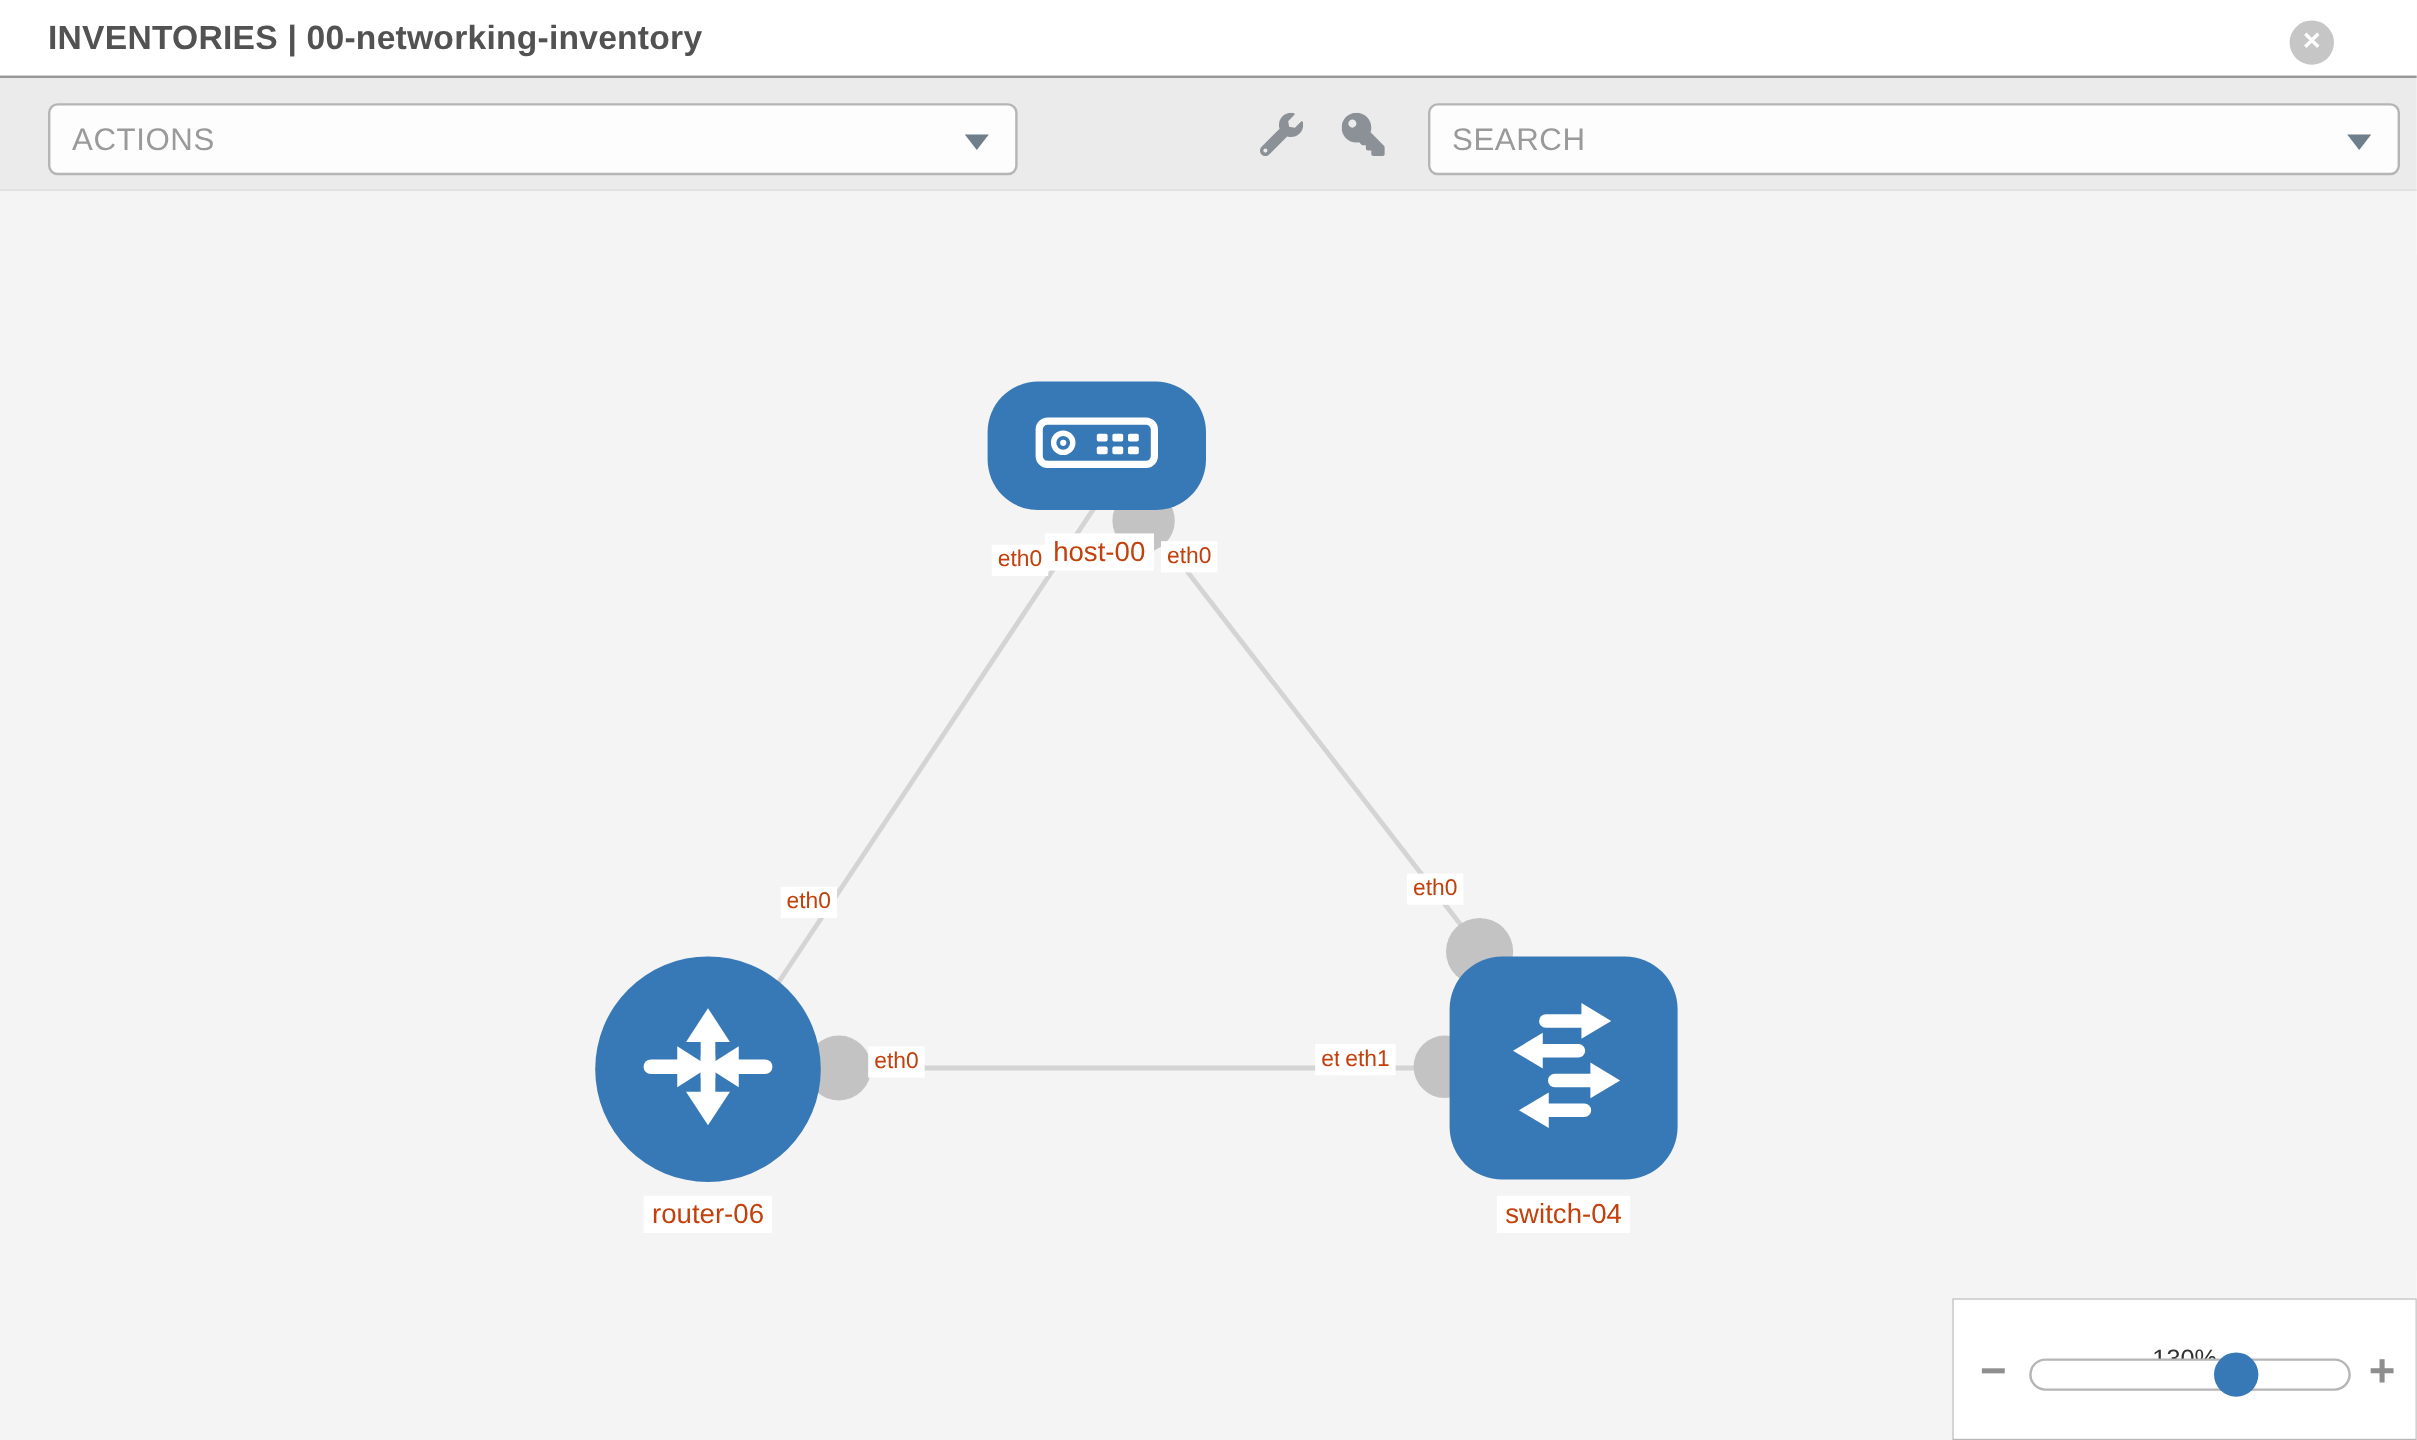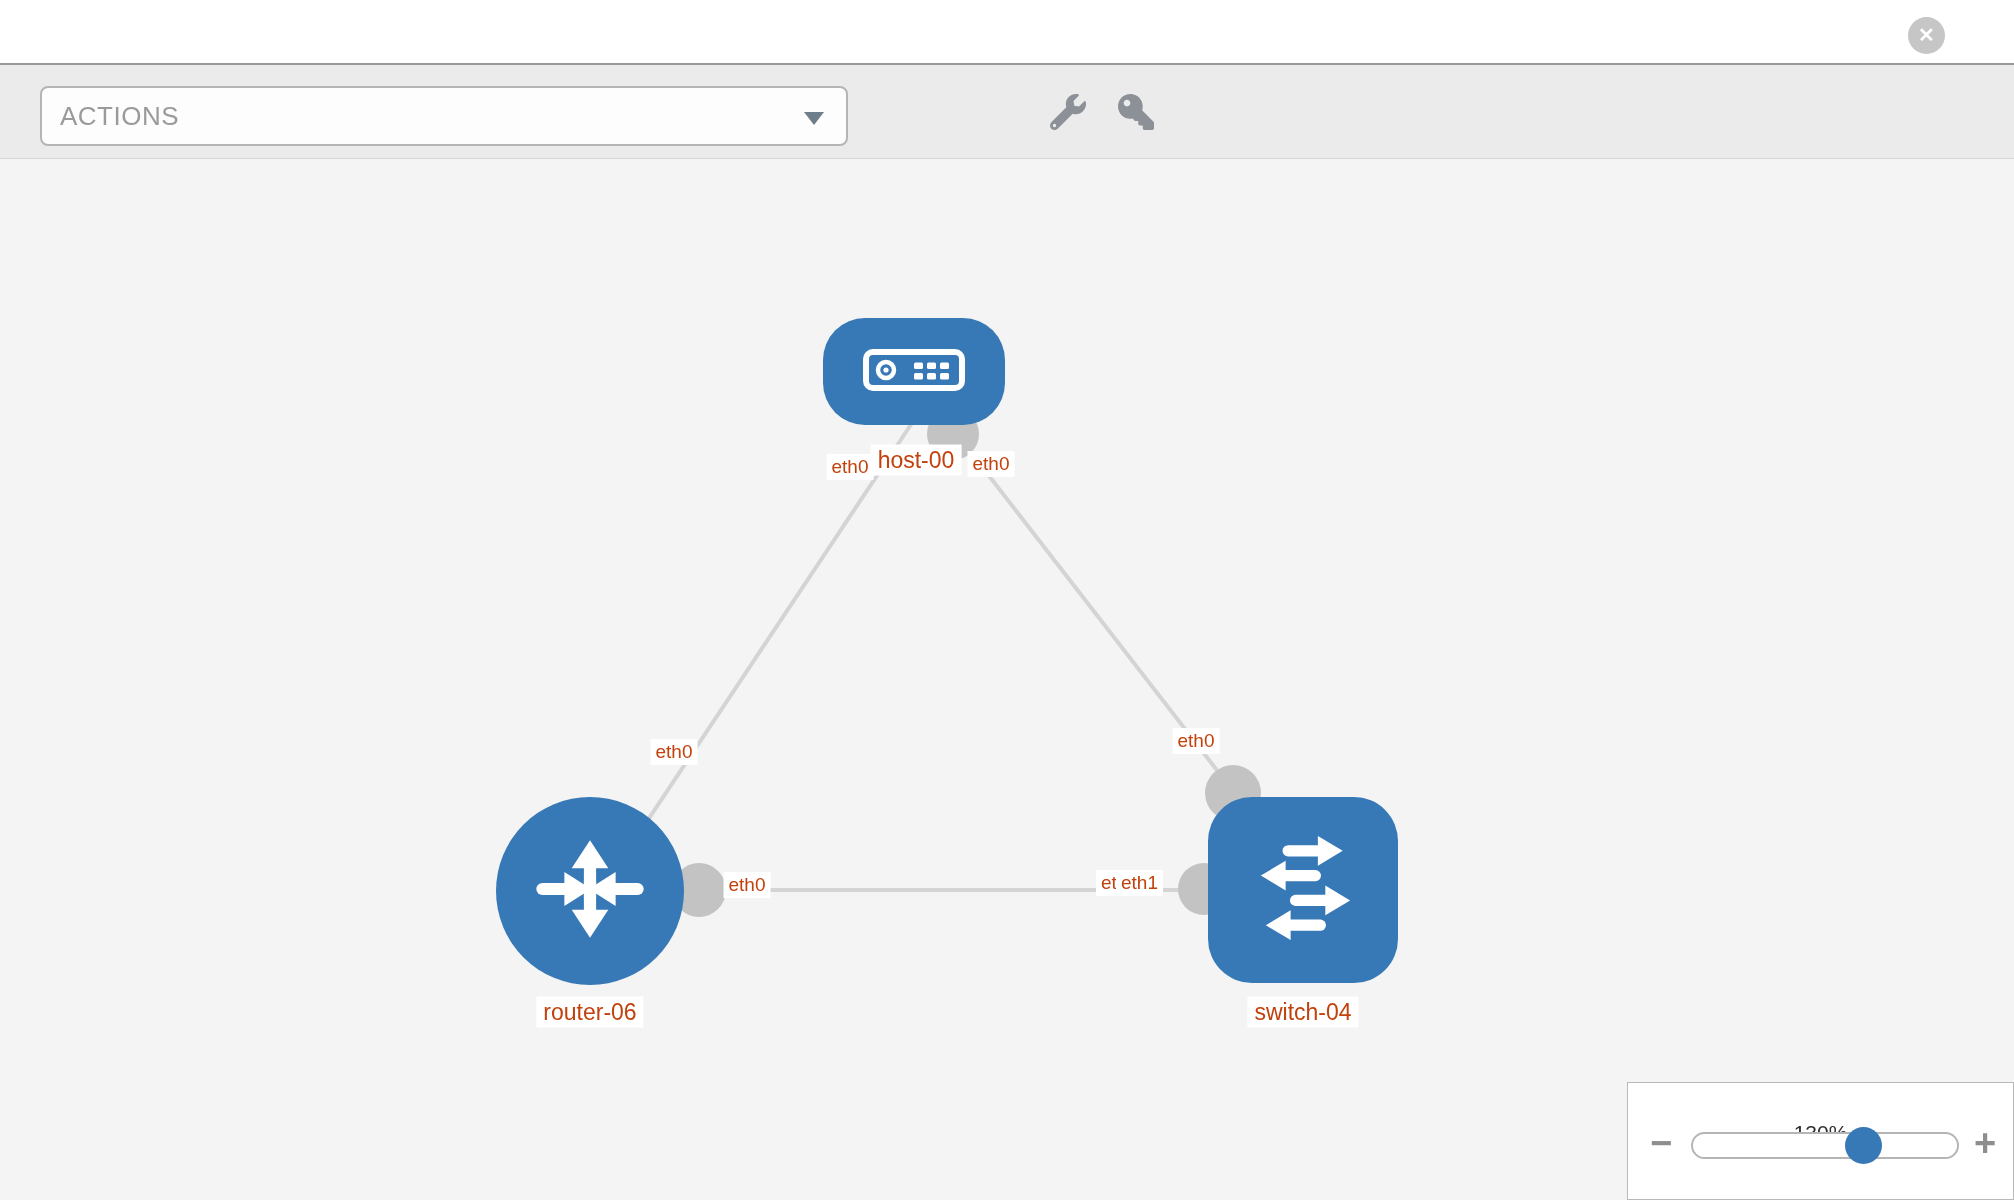--- a/index.html
+++ b/index.html
@@ -54,20 +54,21 @@
   .zoom-plus  { left:346px; }
   .zoom-track { position:absolute; left:63px; top:49px; width:268px; height:27px; border:2px solid #b5b5b5;
                 border-radius:14px; background:#ffffff; cursor:pointer; }
   .zoom-thumb { position:absolute; left:217px; top:44px; width:37px; height:37px; border-radius:50%;
                 background:#3779b6; cursor:grab; }
 </style>
 </head>
 <body>
 
 <div class="header">
+  <div class="page-title">INVENTORIES | 00-networking-inventory</div>
   <div class="close-btn">
     <span>✕</span>
   </div>
 </div>
 
 <div class="toolbar">
   <div class="select-box actions-box">
     <span class="sel-label">ACTIONS</span>
     <span class="caret"></span>
   </div>
@@ -81,20 +82,24 @@
   </div>
 
   <div class="tool-icon key">
     <span>
       <svg viewBox="0 0 512 512">
           <path fill="#8b9197" d="M512 176.001C512 273.203 433.202 352 336 352c-11.22 0-22.19-1.062-32.827-3.069l-24.012 27.014A23.999 23.999 0 0 1 261.223 384H224v40c0 13.255-10.745 24-24 24h-40v40c0 13.255-10.745 24-24 24H24c-13.255 0-24-10.745-24-24v-78.059c0-6.365 2.529-12.47 7.029-16.971l161.802-161.802C163.108 213.814 160 195.271 160 176 160 78.798 238.797.001 335.999 0 433.488-.001 512 78.511 512 176.001zM336 128c0 26.51 21.49 48 48 48s48-21.49 48-48-21.49-48-48-48-48 21.49-48 48z"></path>
         </svg>
     </span>
   </div>
 
+  <div class="select-box search-box">
+    <span class="sel-label">SEARCH</span>
+    <span class="caret"></span>
+  </div>
 </div>
 
 <div class="canvas">
 
   <svg class="links-svg">
     <line x1="914" y1="261" x2="598" y2="736" stroke="#d4d4d4" stroke-width="4"></line>
     <line x1="952" y1="269" x2="1240" y2="641" stroke="#d4d4d4" stroke-width="4"></line>
     <line x1="598" y1="731" x2="1300" y2="731" stroke="#d4d4d4" stroke-width="4"></line>
   </svg>
 

